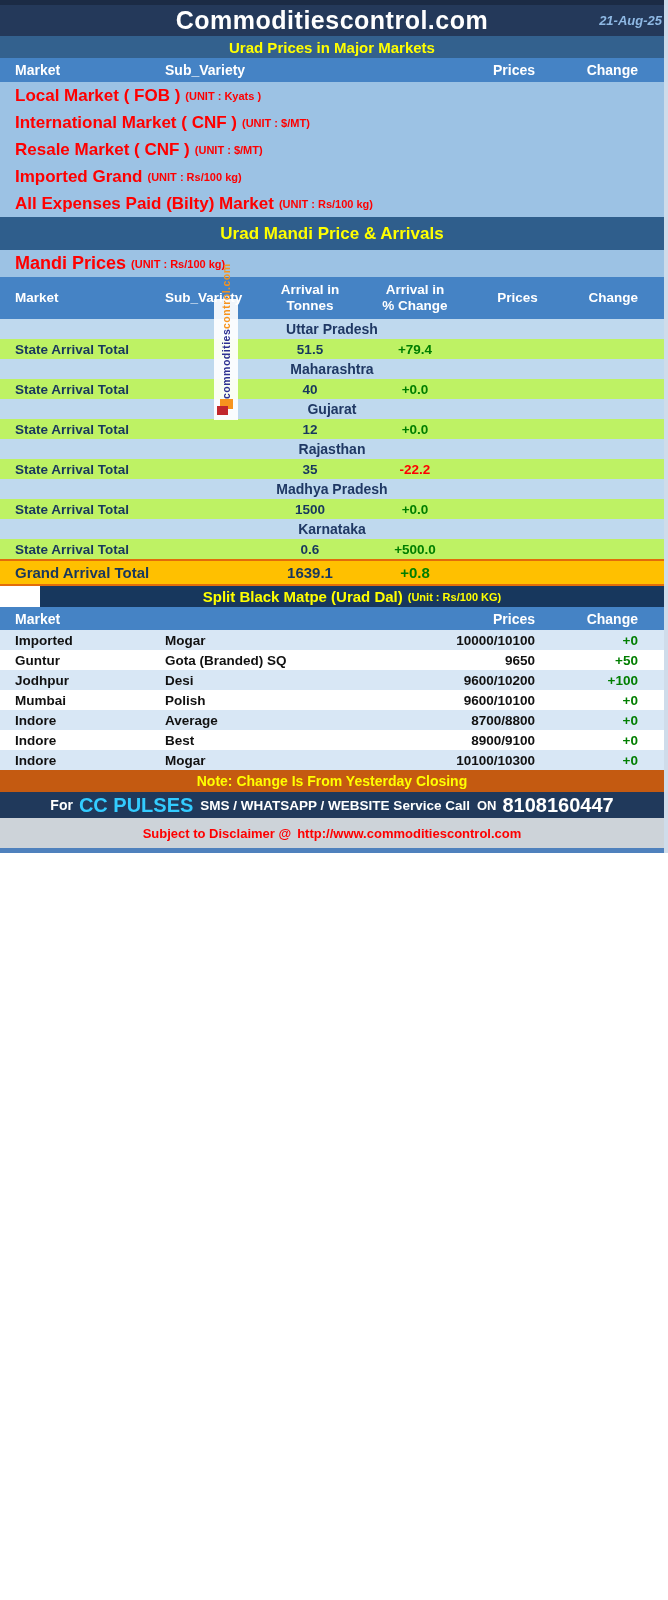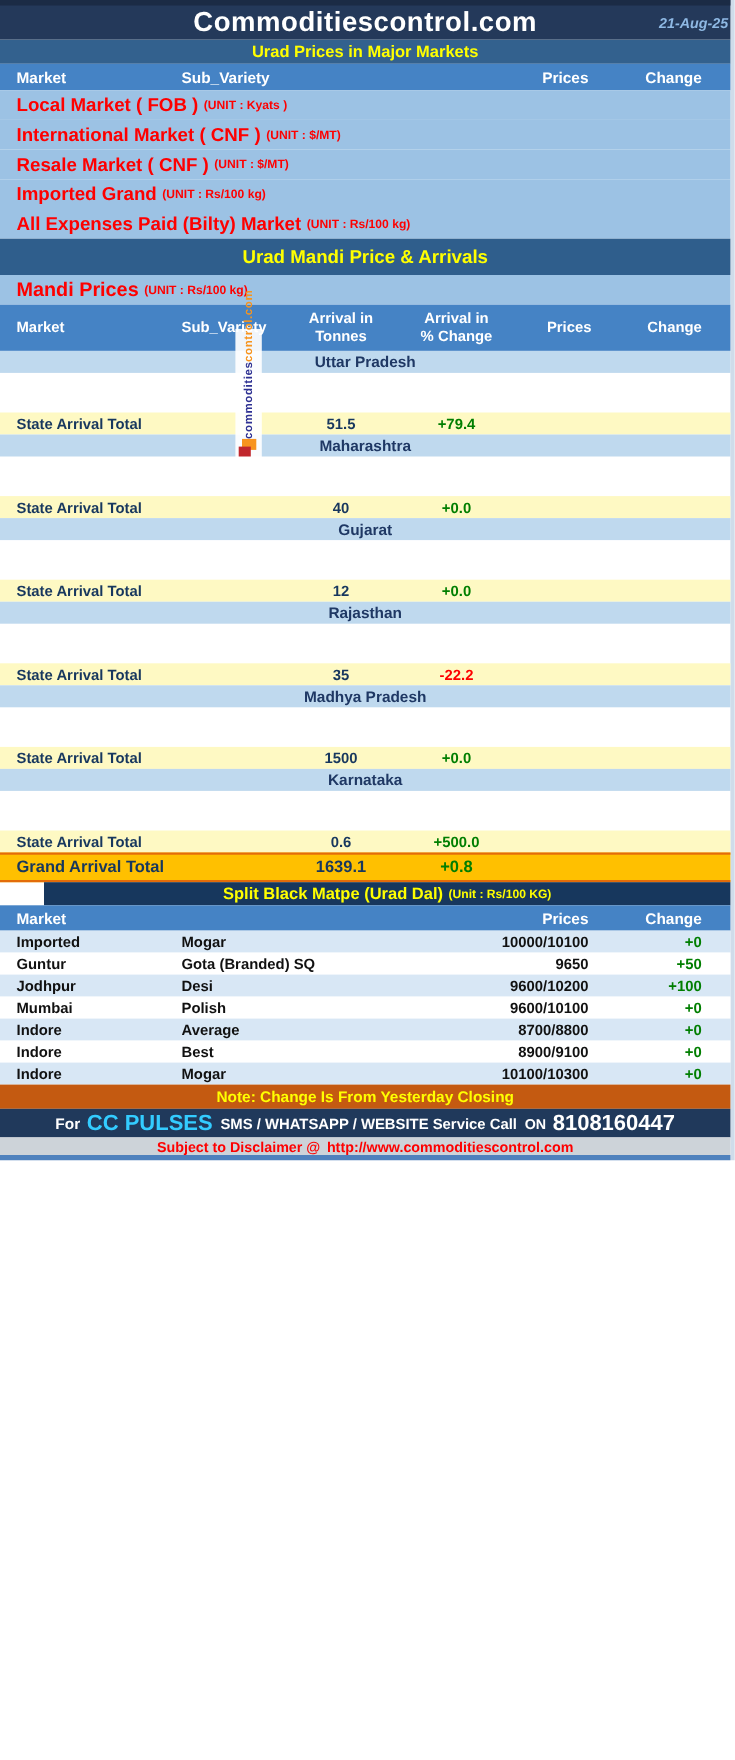--- a/index.html
+++ b/index.html
@@ -46,21 +46,21 @@
   .secunit  { color:#FE0000; font-size:11px; margin-left:5px; }
   .mandi-sub .sectitle { font-size:18px; }
 
   .statehdr { height:20px; background:#BFD9EE; color:#1F3864; font-size:14px;
               display:flex; align-items:center; justify-content:center; }
 
   
   .row { height:20px; font-size:13.5px; color:#111111; }
   .row.alt   { background:#D8E7F5; }
   .row.plain { background:#FFFFFF; }
-  .row.total { background:#fef9c3;margin-top:36px; }
+  .row.total { background:#bef264; }
   .row.total .c-market, .navy { color:#17375E; }
   .pos { color:#007E00; }
   .neg { color:#FE0000; }
 
   .row.grand { height:27px; background:#FFC000; border-top:2px solid #E36C0A; border-bottom:2px solid #E36C0A;
                font-size:15px; }
   .row.grand .c-market, .row.grand .c-tonnes { color:#17375E; }
 
   
   .split-title { height:21px; background:#17375D;margin-left:40px; }
@@ -70,21 +70,21 @@
 
   
   .notebar { height:22px; background:#C45A11; color:#FFFF00; font-size:14px;
              display:flex; align-items:center; justify-content:center; }
   .ccbar { height:26px; background:#20395B; display:flex; align-items:center; justify-content:center; }
   .ccbar .for { color:#fff; font-size:14px; margin-right:6px; }
   .ccbar .brand { color:#33CCFF; font-size:20px; margin-right:7px; }
   .ccbar .mid { color:#fff; font-size:13.5px; margin-right:7px; }
   .ccbar .on { color:#fff; font-size:13px; margin-right:6px; }
   .ccbar .phone { color:#fff; font-size:20px; }
-  .disclaimer { height:16px; background:#CDD3D9; color:#FE0000; font-size:13px;
+  .disclaimer { height:30px; background:#CDD3D9; color:#FE0000; font-size:13px;
                 display:flex; align-items:center; justify-content:center; gap:6px; }
   .bottomstrip { height:5px; background:#4F81BD; }
 
   
   .watermark {
     position:absolute; left:214px; top:299px; width:24px; height:121px;
     background:rgba(255,255,255,0.92); z-index:5;
     display:flex; flex-direction:column; align-items:center; justify-content:flex-start;
   }
   .wm-text {

